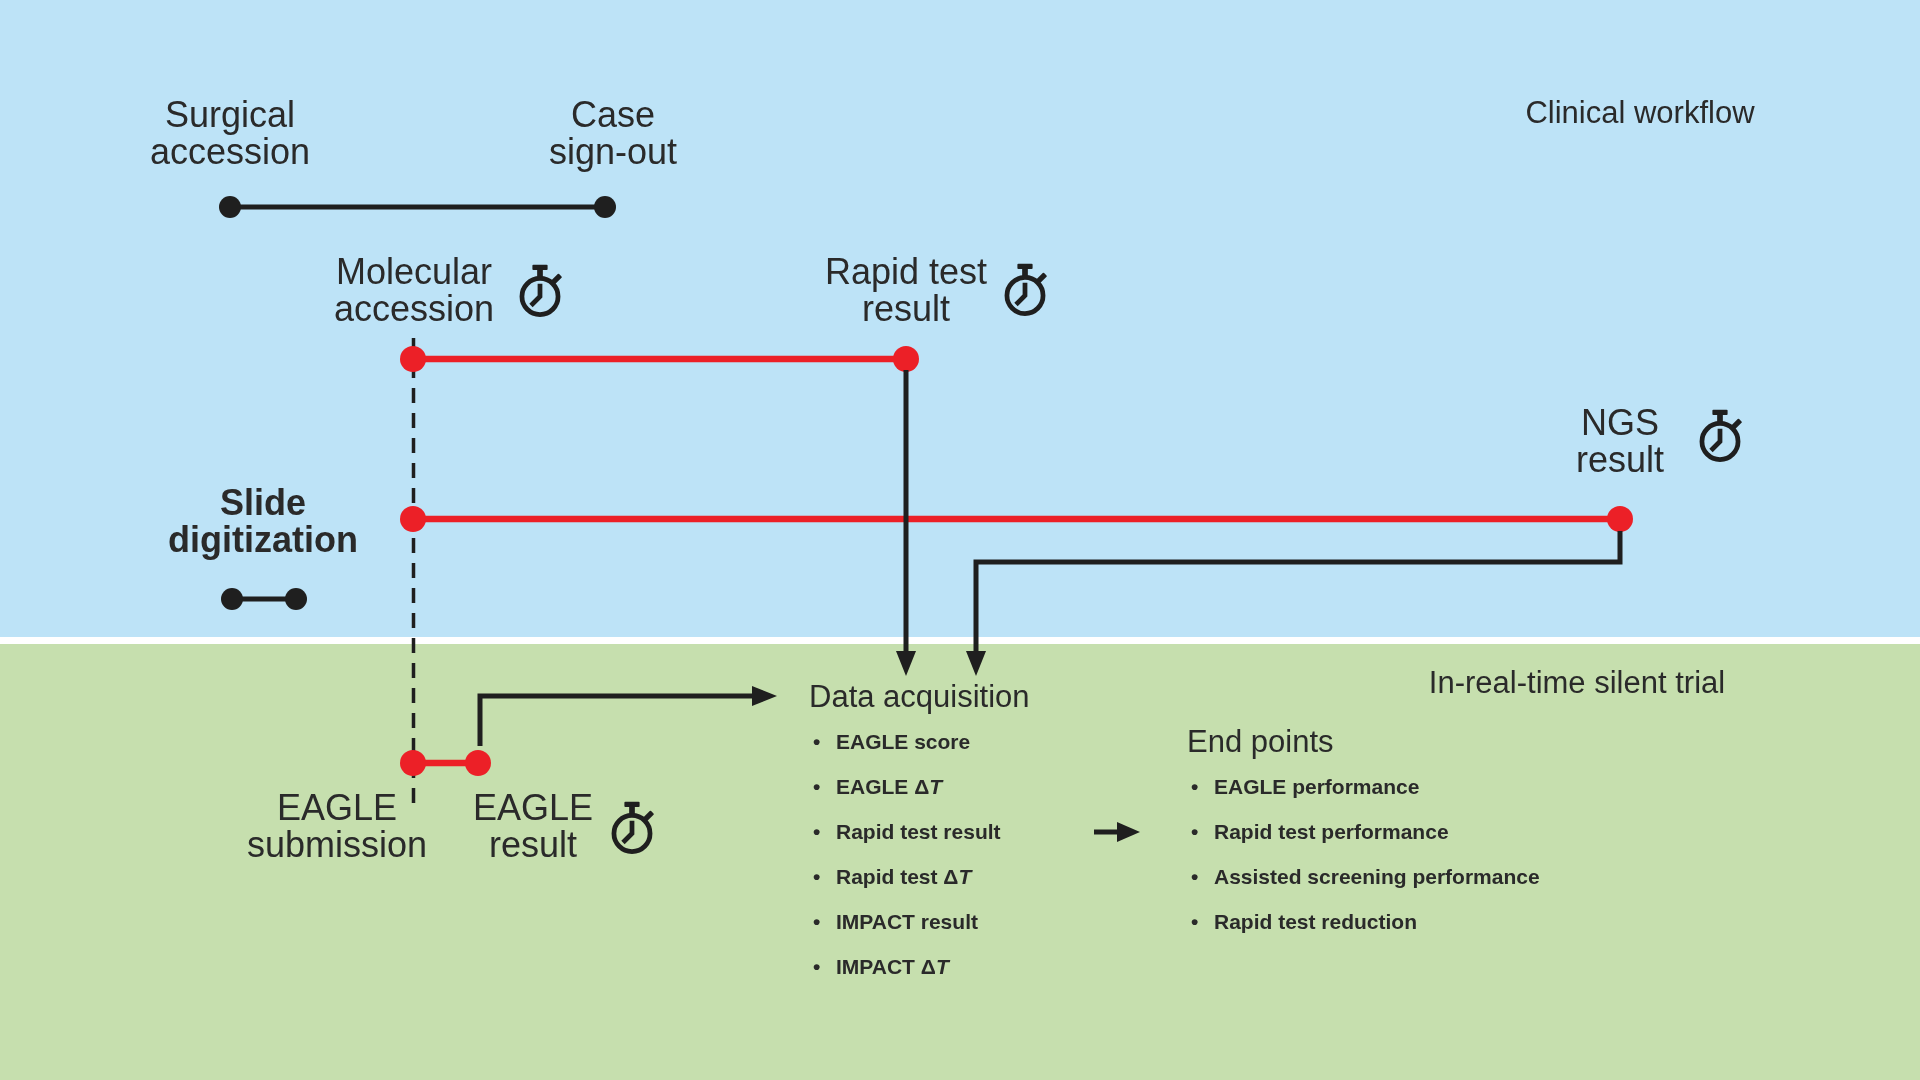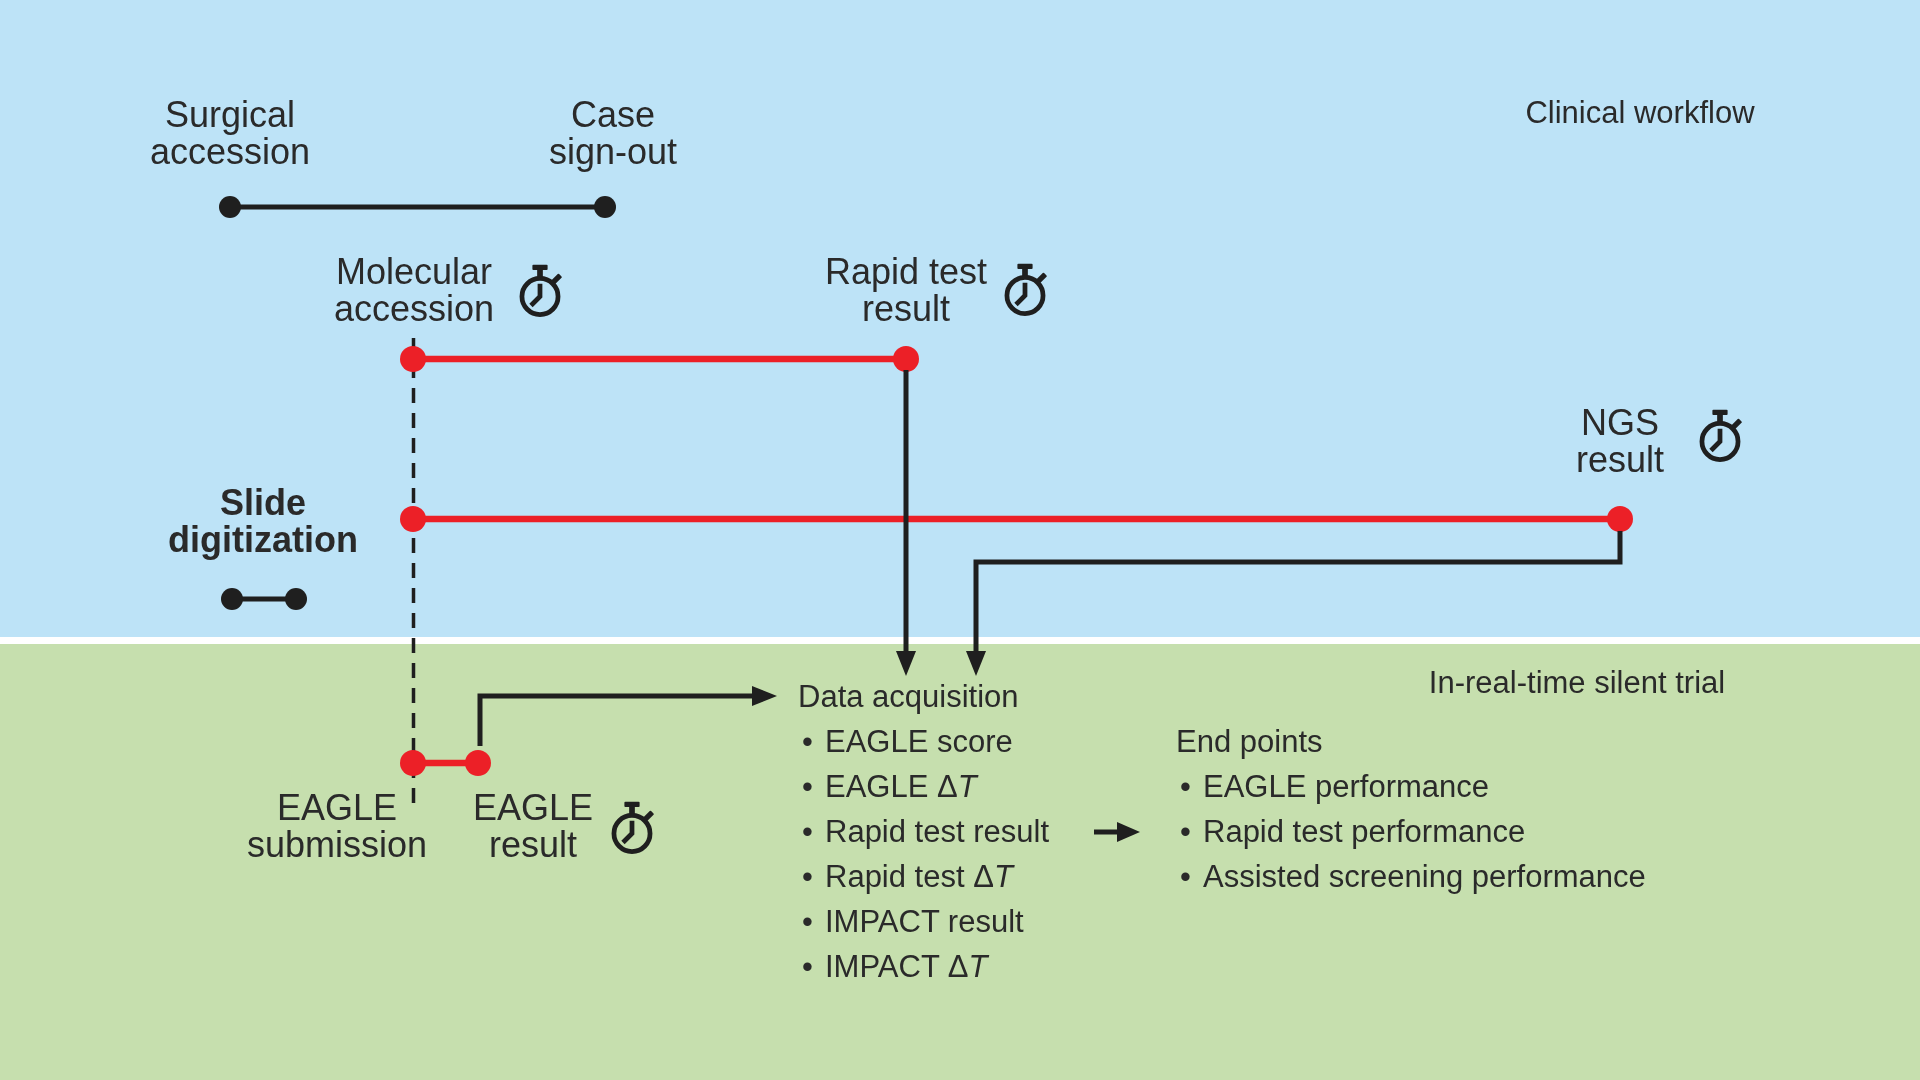--- a/index.html
+++ b/index.html
@@ -17,24 +17,24 @@
   .region{position:absolute;left:0;width:1920px;}
   .region.clinical{top:0;height:637px;background:var(--clinical_bg);}
   .region.trial{top:644px;height:436px;background:var(--trial_bg);}
   .overlay{position:absolute;left:0;top:0;}
   .label{
     position:absolute;transform:translateX(-50%);
     text-align:center;font-size:36px;line-height:37px;
     white-space:pre-line;color:var(--text);
   }
   .section-label{position:absolute;transform:translateX(-50%);font-size:31px;line-height:37px;white-space:nowrap;}
-  .list{position:absolute;white-space:nowrap;}
+  .list{position:absolute;white-space:nowrap;margin-left:11px;}
   .list-title{font-size:31px;line-height:40px;}
   .list ul{margin:2px 0 0 0;padding:0 0 0 4px;}
-  .list li{list-style:none;font-size:31px;line-height:45px;}
+  .list li{list-style:none;font-size:21px;line-height:45px;font-weight:bold;}
   .list li::before{content:"\2022";display:inline-block;width:23px;}
   .list li i{font-style:italic;}
   
   .stroke-ink{stroke:var(--ink);}
   .fill-ink{fill:var(--ink);}
   .stroke-red{stroke:var(--timeline_red);}
   .fill-red{fill:var(--timeline_red);}
 </style>
 </head>
 <body>
@@ -75,20 +75,21 @@
         <li>IMPACT Δ<i>T</i></li>
       </ul>
   </div>
 
   <div class="list" style="left:1176px;top:722px;">
     <div class="list-title">End points</div>
     <ul>
         <li>EAGLE performance</li>
         <li>Rapid test performance</li>
         <li>Assisted screening performance</li>
+        <li>Rapid test reduction</li>
       </ul>
   </div>
 
   <svg class="overlay" width="1920" height="1080" viewBox="0 0 1920 1080">
     <defs>
       <g id="stopwatch">
         <rect class="fill-ink" x="18" y="0" width="16" height="5.5" rx="1"></rect>
         <rect class="fill-ink" x="23" y="4" width="6" height="10"></rect>
         <rect class="fill-ink" x="38" y="12.2" width="11" height="5.6" rx="1" transform="rotate(-45 43.5 15)"></rect>
         <circle class="stroke-ink" cx="26" cy="33.5" r="19" fill="none" stroke-width="5"></circle>

